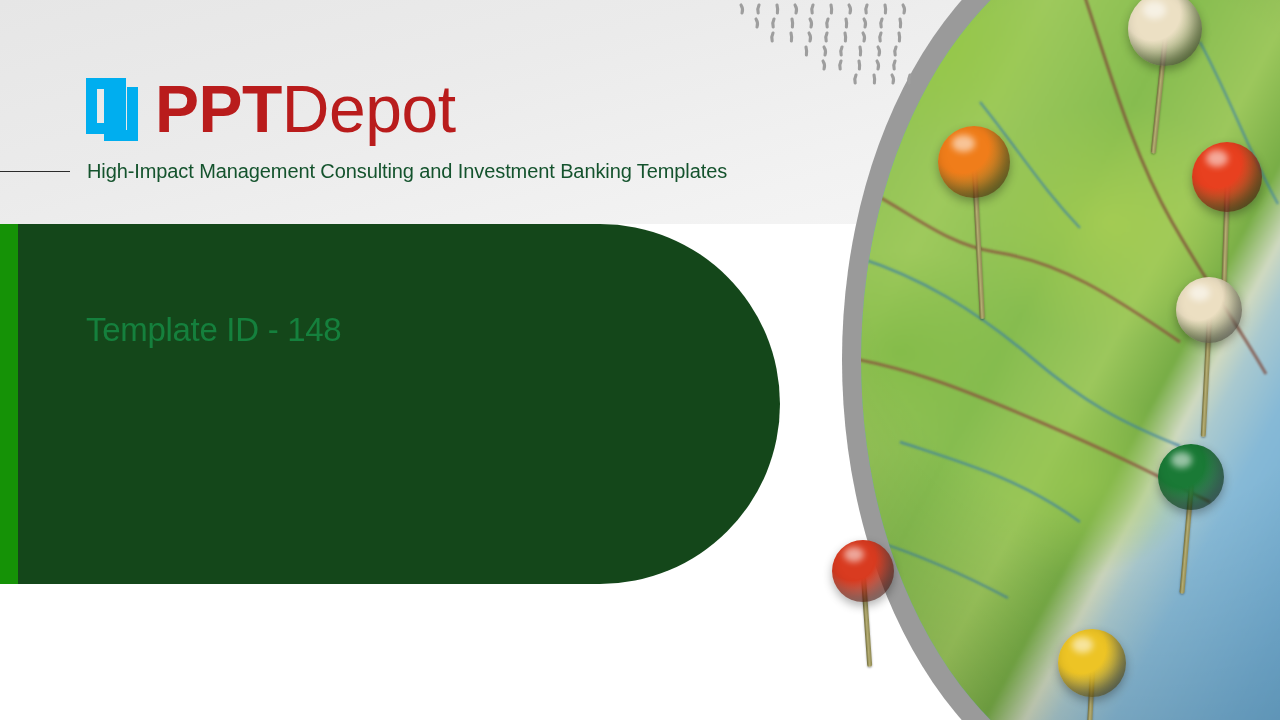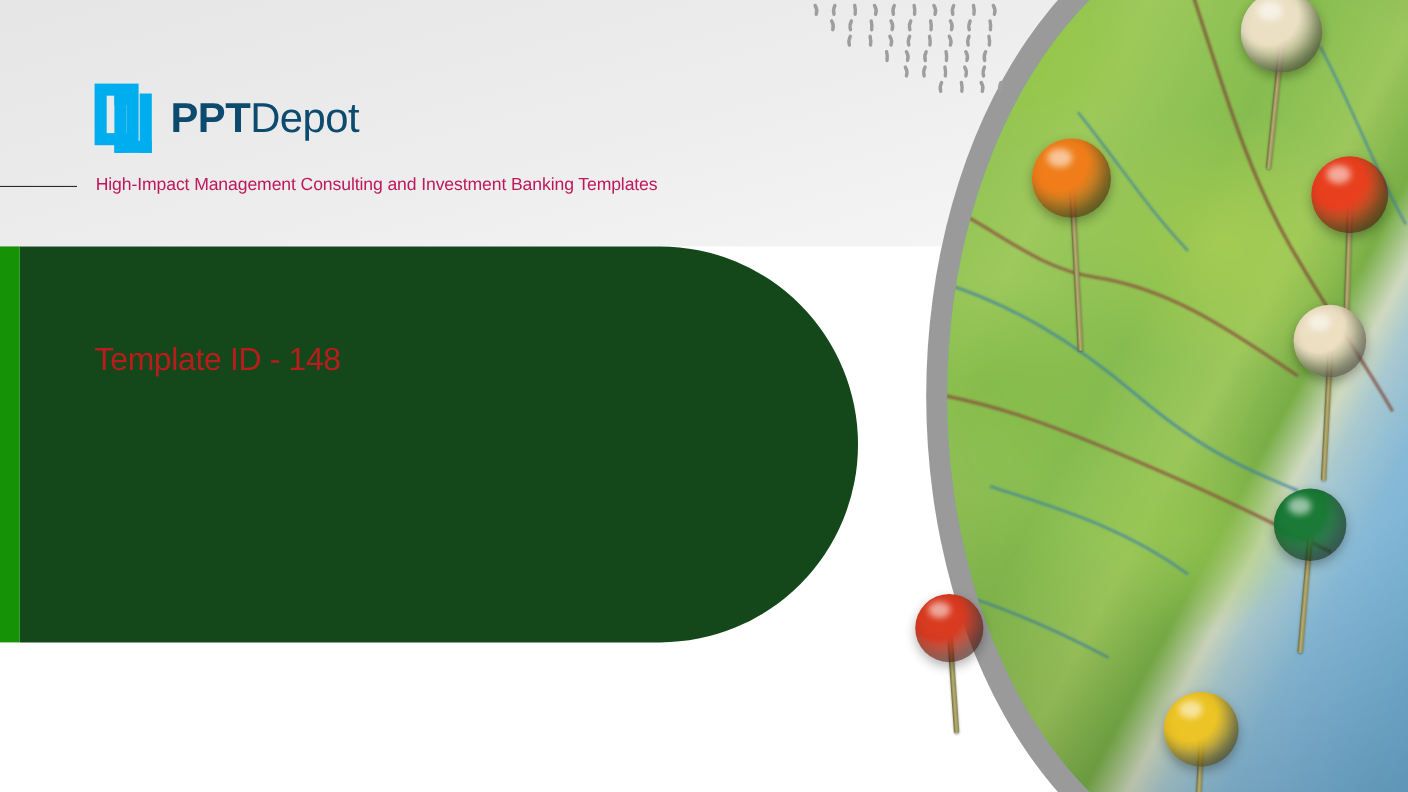--- a/index.html
+++ b/index.html
@@ -67,25 +67,25 @@
     border: 11px solid #00AEEF;
     border-top-width: 0;
   }
   .logo-mark .notch {
     position: absolute;
     left: 18px; top: 9px;
     width: 12px; height: 11px;
     background: #00AEEF;
   }
   .logo-word {
-    font-size: 38px;
+    font-size: 66px;
     line-height: 1;
     letter-spacing: -0.5px;
     white-space: nowrap;
-    color: #0c4a6e;
+    color: #b91c1c;
   }
   .logo-word .w1 { font-weight: 700; }
   .logo-word .w2 { font-weight: 300; }
 
   
   .tagline-row {
     position: absolute;
     left: 0;
     top: 160px;
     width: 760px;
@@ -93,22 +93,22 @@
     align-items: center;
   }
   .tagline-rule {
     width: 70px;
     height: 0;
     border-top: 1px solid #2b2b2b;
     flex: none;
   }
   .tagline-text {
     margin-left: 17px;
-    font-size: 16px;
-    color: #be185d;
+    font-size: 20px;
+    color: #14532d;
     white-space: nowrap;
     letter-spacing: -0.1px;
   }
 
   
   .accent-bar {
     position: absolute;
     left: 0;
     top: 224px;
     width: 18px;
@@ -138,22 +138,22 @@
     font-family: "Liberation Serif", "DejaVu Serif", serif;
     font-size: 60px;
     line-height: 1.16;
     color: #ffffff;
     margin: 0;
     font-weight: 400;
     letter-spacing: 0.2px;
   }
   .slide-subtitle {
     margin: 19px 0 0 0;
-    font-size: 29px;
-    color: #b91c1c;
+    font-size: 33px;
+    color: #15803d;
     font-weight: 400;
     letter-spacing: -0.3px;
   }
 
   
   .photo-wrap {
     position: absolute;
     left: 762px;
     top: -96px;
     width: 700px;

